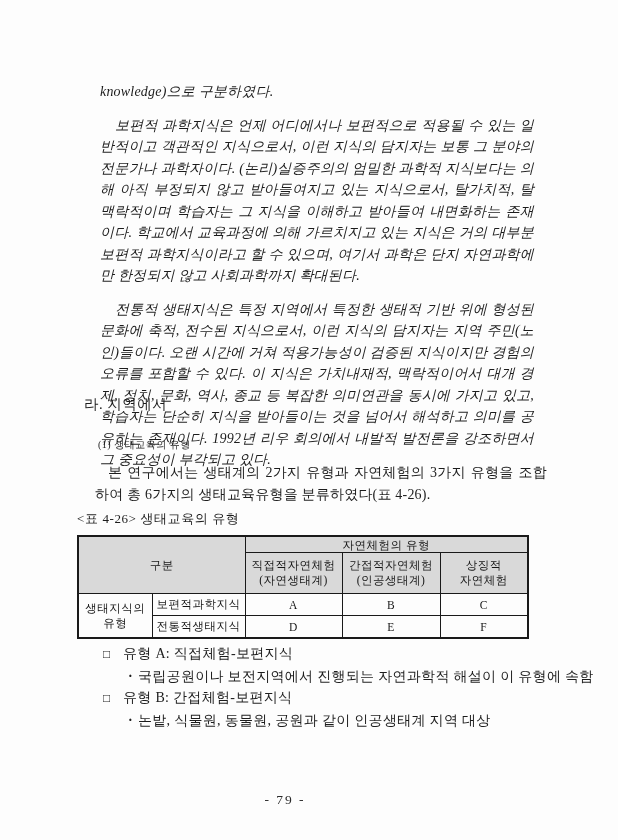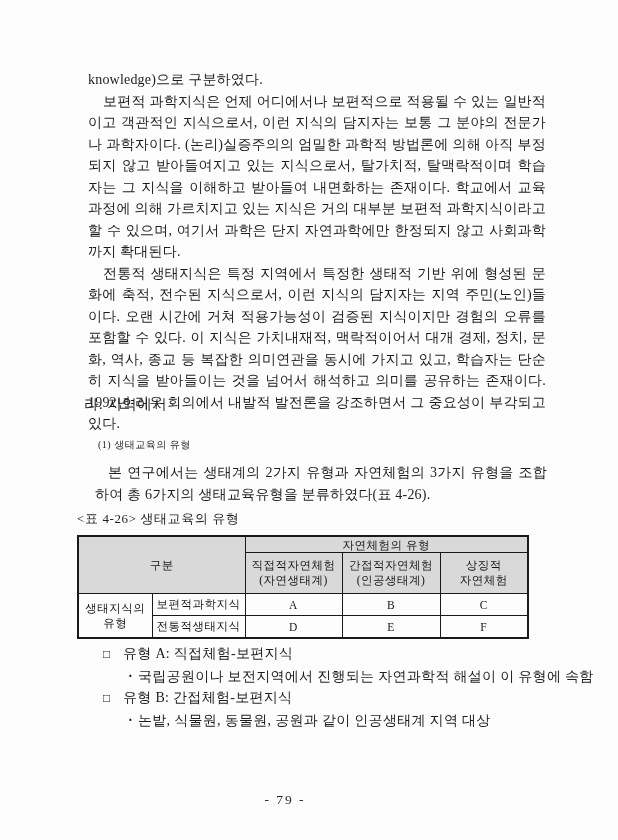--- a/index.html
+++ b/index.html
@@ -20,21 +20,21 @@
   .body-text {
     position: absolute;
     left: 88px;
     top: 69px;
     width: 458px;
     font-size: 14px;
     line-height: 21.5px;
     letter-spacing: 0.2px;
     text-align: justify;
   }
-  .body-text p { margin: 0; }
+  .body-text p { margin: 12px; font-style: italic; }
   .body-text p.indent { text-indent: 15px; }
 
   .section-heading {
     position: absolute;
     left: 84px;
     top: 395px;
     font-size: 14.5px;
     letter-spacing: 0.5px;
   }
   .sub-heading {
@@ -122,21 +122,21 @@
     color: #2a2a2a;
   }
 </style>
 </head>
 <body>
 
 <div class="page">
 
   <div class="body-text">
     <p>knowledge)으로 구분하였다.</p>
-    <p class="indent">보편적 과학지식은 언제 어디에서나 보편적으로 적용될 수 있는 일반적이고 객관적인 지식으로서, 이런 지식의 담지자는 보통 그 분야의 전문가나 과학자이다. (논리)실증주의의 엄밀한 과학적 방법론에 의해 아직 부정되지 않고 받아들여지고 있는 지식으로서, 탈가치적, 탈맥락적이며 학습자는 그 지식을 이해하고 받아들여 내면화하는 존재이다. 학교에서 교육과정에 의해 가르치지고 있는 지식은 거의 대부분 보편적 과학지식이라고 할 수 있으며, 여기서 과학은 단지 자연과학에만 한정되지 않고 사회과학까지 확대된다.</p>
+    <p class="indent">보편적 과학지식은 언제 어디에서나 보편적으로 적용될 수 있는 일반적이고 객관적인 지식으로서, 이런 지식의 담지자는 보통 그 분야의 전문가나 과학자이다. (논리)실증주의의 엄밀한 과학적 지식보다는 의해 아직 부정되지 않고 받아들여지고 있는 지식으로서, 탈가치적, 탈맥락적이며 학습자는 그 지식을 이해하고 받아들여 내면화하는 존재이다. 학교에서 교육과정에 의해 가르치지고 있는 지식은 거의 대부분 보편적 과학지식이라고 할 수 있으며, 여기서 과학은 단지 자연과학에만 한정되지 않고 사회과학까지 확대된다.</p>
     <p class="indent">전통적 생태지식은 특정 지역에서 특정한 생태적 기반 위에 형성된 문화에 축적, 전수된 지식으로서, 이런 지식의 담지자는 지역 주민(노인)들이다. 오랜 시간에 거쳐 적용가능성이 검증된 지식이지만 경험의 오류를 포함할 수 있다. 이 지식은 가치내재적, 맥락적이어서 대개 경제, 정치, 문화, 역사, 종교 등 복잡한 의미연관을 동시에 가지고 있고, 학습자는 단순히 지식을 받아들이는 것을 넘어서 해석하고 의미를 공유하는 존재이다. 1992년 리우 회의에서 내발적 발전론을 강조하면서 그 중요성이 부각되고 있다.</p>
   </div>
 
   <div class="section-heading">라. 지역에서</div>
   <div class="sub-heading">(1) 생태교육의 유형</div>
   <div class="sub-para">본 연구에서는 생태계의 2가지 유형과 자연체험의 3가지 유형을 조합하여 총 6가지의 생태교육유형을 분류하였다(표 4-26).</div>
 
   <div class="table-caption">&lt;표 4-26&gt; 생태교육의 유형</div>
 
   <table class="eco-table">

